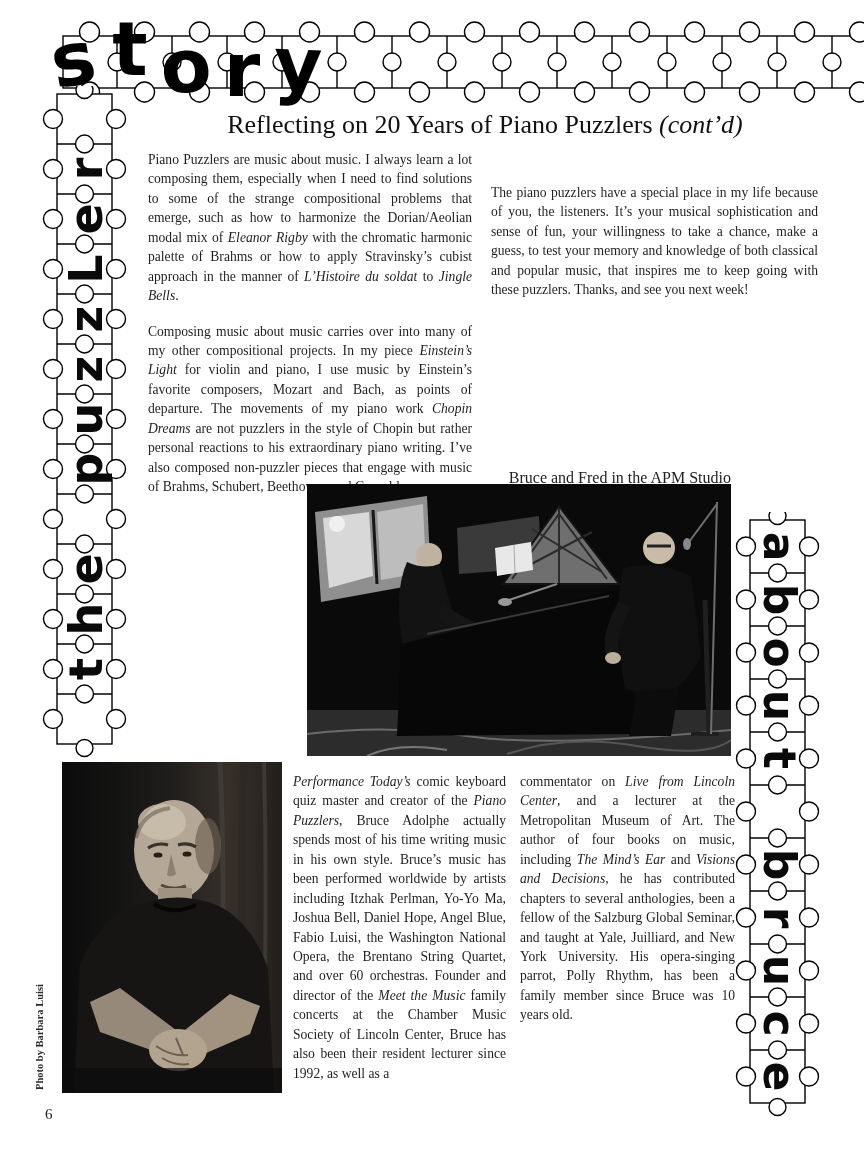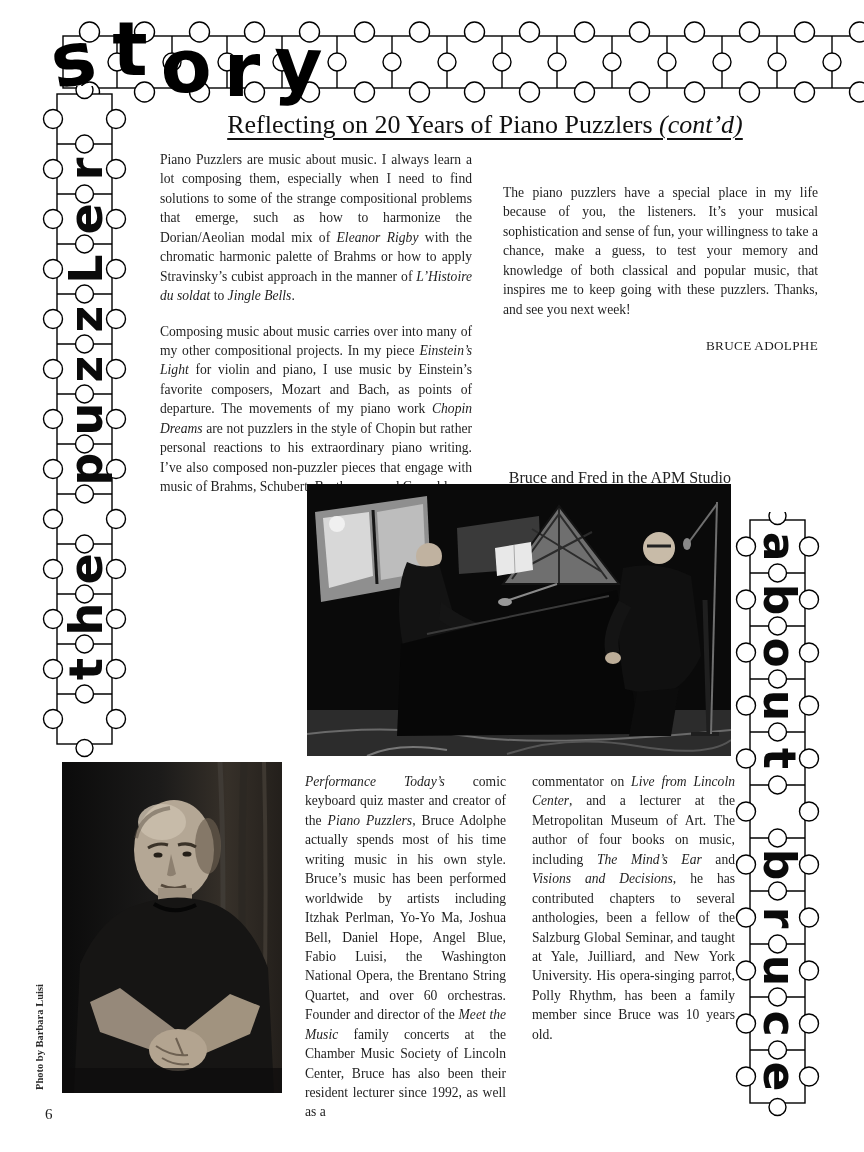--- a/index.html
+++ b/index.html
@@ -15,23 +15,23 @@
   #story-word{position:absolute;left:46px;top:0;display:flex;z-index:3;}
   .story-letter{width:56px;text-align:center;font-family:"DejaVu Sans",sans-serif;
         font-weight:bold;font-size:74px;line-height:1;color:#000;}
   .story-letter:nth-child(1){margin-top:22px;transform:rotate(-10deg);}
   .story-letter:nth-child(2){margin-top:12px;}
   .story-letter:nth-child(3){margin-top:29px;transform:rotate(-4deg);}
   .story-letter:nth-child(4){margin-top:33px;}
   .story-letter:nth-child(5){margin-top:27px;transform:rotate(2deg);}
   #title{position:absolute;left:140px;top:110px;width:690px;margin:0;text-align:center;
         font-size:26px;font-weight:normal;color:#111;}
-  #title .u{text-decoration:underline;text-underline-offset:5px;text-decoration-thickness:1.5px;margin-top:12px;}
+  #title .u{text-underline-offset:5px;text-decoration-thickness:1.5px;margin-top:12px;}
   .bodycol{position:absolute;font-size:13.6px;line-height:1.43;text-align:justify;color:#1e1e1e;}
-  .bodycol p{margin:0 0 16px 12px;}
+  .bodycol p{margin:0 0 16px 0;}
   #col-top-left{left:148px;top:150px;width:324px;}
   #col-top-right{left:491px;top:183px;width:327px;}
   #signature{text-align:right;margin-top:18px !important;font-size:13.2px;letter-spacing:.3px;}
   #studio-caption{position:absolute;left:307px;top:469px;width:424px;text-align:right;
         font-size:16px;color:#222;}
   #studio-photo{position:absolute;left:307px;top:484px;width:424px;height:272px;background:#0a0a0a;}
   #portrait-photo{position:absolute;left:62px;top:762px;width:220px;height:331px;background:#151515;}
   #photo-credit{position:absolute;left:34px;top:1090px;transform:rotate(-90deg);
         transform-origin:0 0;font-size:10.5px;font-weight:bold;color:#2a2a2a;white-space:nowrap;}
   #bio-col-1{left:293px;top:772px;width:213px;}
@@ -243,21 +243,20 @@
 
   <h1 id="title"><span class="u"><span>Reflecting on 20 Years of Piano Puzzlers </span><i>(cont’d)</i></span></h1>
 
   <div id="col-top-left" class="bodycol">
     <p><span>Piano Puzzlers are music about music. I always learn a lot composing them, especially when I need to find solutions to some of the strange compositional problems that emerge, such as how to harmonize the Dorian/Aeolian modal mix of </span><i>Eleanor Rigby</i><span> with the chromatic harmonic palette of Brahms or how to apply Stravinsky’s cubist approach in the manner of </span><i>L’Histoire du soldat</i><span> to </span><i>Jingle Bells</i><span>.</span></p>
     <p><span>Composing music about music carries over into many of my other compositional projects. In my piece </span><i>Einstein’s Light</i><span> for violin and piano, I use music by Einstein’s favorite composers, Mozart and Bach, as points of departure. The movements of my piano work </span><i>Chopin Dreams</i><span> are not puzzlers in the style of Chopin but rather personal reactions to his extraordinary piano writing. I’ve also composed non-puzzler pieces that engage with music of Brahms, Schubert, Beethoven, and Gesualdo.</span></p>
   </div>
 
   <div id="col-top-right" class="bodycol">
     <p><span>The piano puzzlers have a special place in my life because of you, the listeners. It’s your musical sophistication and sense of fun, your willingness to take a chance, make a guess, to test your memory and knowledge of both classical and popular music, that inspires me to keep going with these puzzlers. Thanks, and see you next week!</span></p>
-    <p id="signature">BRUCE ADOLPHE</p>
   </div>
 
   <div id="studio-caption">Bruce and Fred in the APM Studio</div>
 
   <div id="studio-photo">
     <svg width="424" height="272" viewBox="0 0 424 272">
       <rect width="424" height="272" fill="#0a0a0a"></rect>
       <rect y="226" width="424" height="46" fill="#2c2c2c"></rect>
       <path d="M0,250 Q80,240 160,252 T424,246" stroke="#6a6a6a" fill="none" stroke-width="2"></path>
       <path d="M200,270 Q260,250 330,262 T424,256" stroke="#555" fill="none" stroke-width="2"></path>

